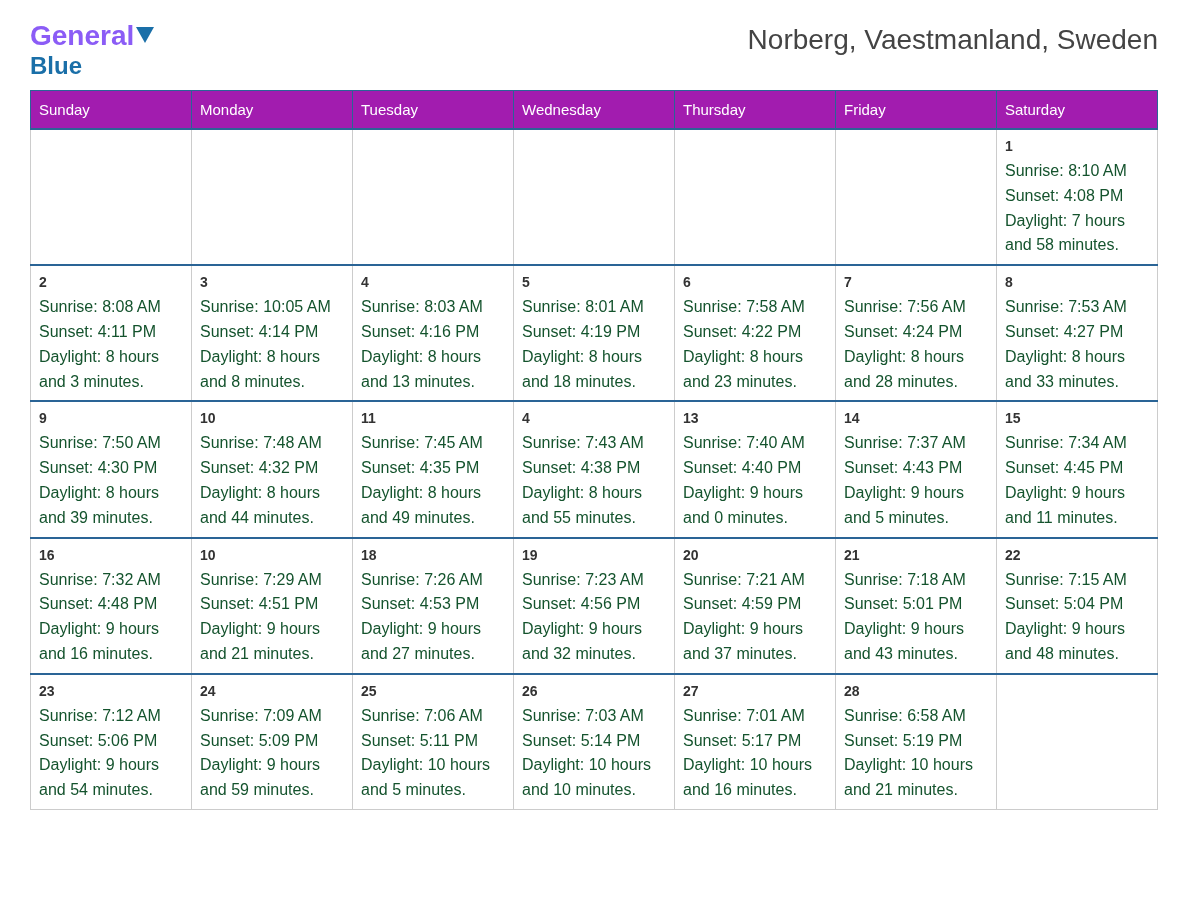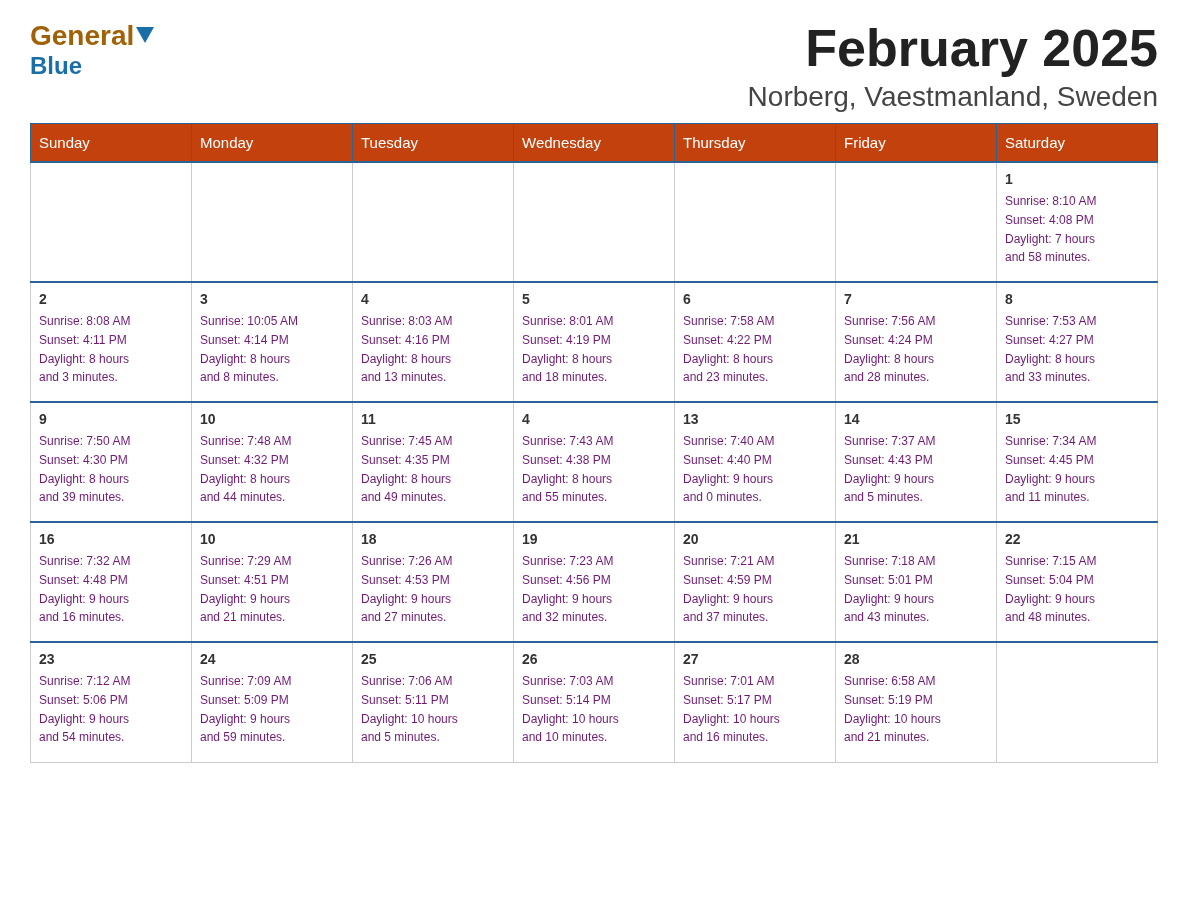--- a/index.html
+++ b/index.html
@@ -35,21 +35,21 @@
       font-size: 28px;
       color: #444;
       margin-top: 4px;
     }
     .calendar {
       width: 100%;
       border-collapse: collapse;
       margin-top: 10px;
     }
     .calendar th {
-      background-color: #c2410c;
+      background-color: #a21caf;
       color: #fff;
       font-size: 15px;
       font-weight: normal;
       padding: 10px 8px;
       text-align: left;
       border: 1px solid #2a6496;
     }
     .calendar td {
       vertical-align: top;
       border: 1px solid #ccc;
@@ -64,36 +64,36 @@
     .calendar td.empty {
       background: #fff;
     }
     .day-number {
       font-size: 14px;
       font-weight: bold;
       display: block;
       margin-bottom: 2px;
     }
     .day-info {
-      font-size: 12px;
-      color: #701a75;
+      font-size: 16px;
+      color: #14532d;
       line-height: 1.55;
       margin-top: 20px;
     }
     .calendar tr td {
       border-top: 2px solid #2a6496;
     }
     .logo-row {
       display: flex;
       align-items: center;
     }
     .logo-text-general {
       font-size: 28px;
       font-weight: bold;
-      color: #a16207;
+      color: #8b5cf6;
     }
     .logo-text-arrow {
       display: inline-block;
       margin-left: 2px;
       position: relative;
       top: 2px;
     }
     .logo-text-blue {
       font-size: 24px;
       font-weight: bold;
@@ -111,21 +111,20 @@
         <svg width="18" height="18" viewBox="0 0 18 18">
           <polygon points="0,0 18,0 9,16" fill="#1a6fa8"></polygon>
         </svg>
       </span>
     </div>
     <div>
       <span class="logo-text-blue">Blue</span>
     </div>
   </div>
   <div class="title-block">
-    <div class="month-title">February 2025</div>
     <div class="location-title">Norberg, Vaestmanland, Sweden</div>
   </div>
 </div>
 
 <table class="calendar">
   <thead>
     <tr>
     <th>Sunday</th>
         <th>Monday</th>
         <th>Tuesday</th>

